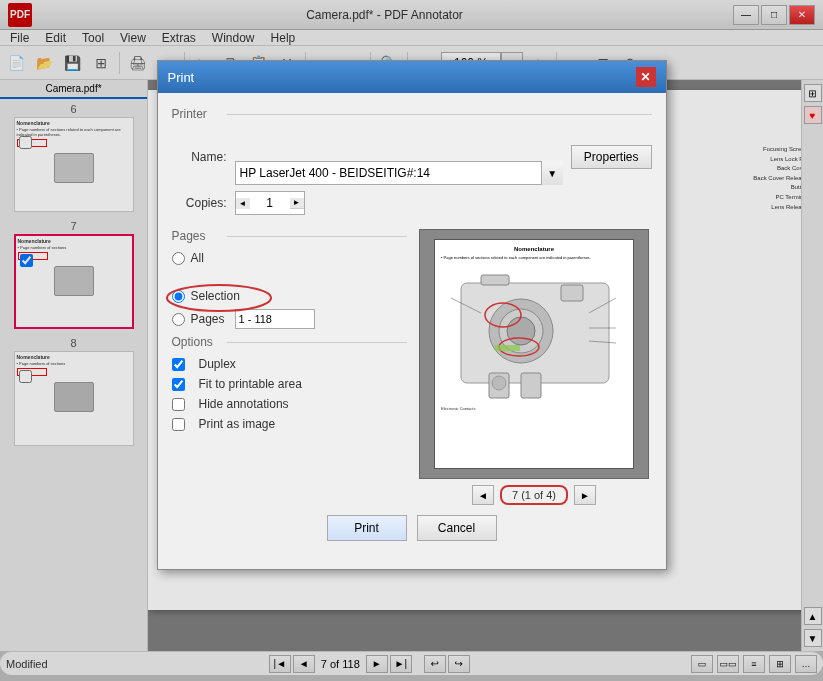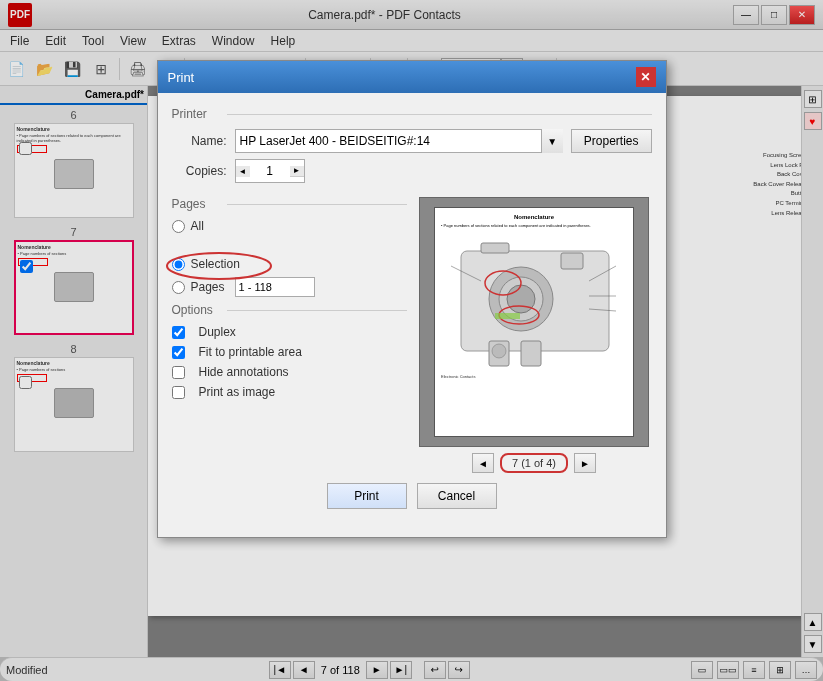--- a/index.html
+++ b/index.html
@@ -8,38 +8,38 @@
     
     .title-bar { background: linear-gradient(to bottom, #f0f0f0, #d8d8d8); height: 30px; display: flex; align-items: center; justify-content: space-between; padding: 0 8px; border-bottom: 1px solid #aaa; }
     .title-bar-text { font-size: 12px; color: #333; flex: 1; text-align: center; }
     .title-bar-buttons { display: flex; gap: 2px; }
     .title-bar-btn { width: 26px; height: 20px; border: 1px solid #aaa; background: linear-gradient(to bottom, #f5f5f5, #e0e0e0); font-size: 10px; cursor: pointer; display: flex; align-items: center; justify-content: center; }
 
     
     .app-logo { width: 24px; height: 24px; background: #cc0000; border-radius: 2px; display: flex; align-items: center; justify-content: center; color: white; font-weight: bold; font-size: 10px; margin-right: 4px; }
 
     
-    .menu-bar { background: #f0f0f0; height: 22px; display: flex; align-items: center; padding: 0 4px; border-bottom: 1px solid #ccc; gap: 4px; }
+    .menu-bar { background: #f0f0f0; height: 16px; display: flex; align-items: center; padding: 0 4px; border-bottom: 1px solid #ccc; gap: 4px; }
     .menu-item { padding: 2px 6px; font-size: 12px; cursor: pointer; color: #333; }
 
     
     .toolbar { background: #f0f0f0; height: 34px; display: flex; align-items: center; padding: 0 4px; border-bottom: 1px solid #ccc; gap: 2px; }
     .tb-btn { width: 26px; height: 26px; border: 1px solid transparent; background: transparent; cursor: pointer; display: flex; align-items: center; justify-content: center; font-size: 14px; color: #555; }
     .tb-sep { width: 1px; height: 22px; background: #ccc; margin: 0 3px; }
     .tb-zoom { display: flex; align-items: center; }
     .tb-zoom-input { width: 60px; height: 22px; border: 1px solid #aaa; text-align: center; font-size: 12px; }
     .tb-zoom-btn { width: 22px; height: 22px; border: 1px solid #aaa; background: #f0f0f0; cursor: pointer; display: flex; align-items: center; justify-content: center; font-size: 12px; }
 
     
     .main-area { display: flex; height: calc(681px - 30px - 22px - 34px - 24px); }
 
     
     .left-panel { width: 148px; background: #e8e8e8; border-right: 1px solid #ccc; overflow-y: auto; display: flex; flex-direction: column; }
     .tab-bar { display: flex; background: #d8d8d8; }
-    .tab { flex: 1; padding: 4px 2px; font-size: 11px; text-align: right; cursor: pointer; border-bottom: 2px solid transparent; font-weight: bold; }
+    .tab { flex: 1; padding: 4px 2px; font-size: 11px; text-align: center; cursor: pointer; border-bottom: 2px solid transparent; }
     .tab.active { border-bottom-color: #0066cc; background: #e8e8e8; }
     .thumb-container { padding: 4px; }
     .thumb-item { margin-bottom: 8px; position: relative; }
     .thumb-label { text-align: center; font-size: 11px; color: #555; margin-bottom: 2px; }
     .thumb-img { width: 120px; height: 95px; background: #fff; border: 1px solid #ccc; margin: 0 auto; display: block; overflow: hidden; position: relative; }
     .thumb-img.active-page { border: 2px solid #e05; }
     .thumb-checkbox { position: absolute; top: 18px; left: 4px; }
 
     
     .doc-view { flex: 1; background: #808080; overflow: auto; position: relative; }
@@ -64,21 +64,21 @@
     .dialog-close { width: 20px; height: 20px; background: #cc3333; border: none; color: white; cursor: pointer; display: flex; align-items: center; justify-content: center; font-size: 12px; font-weight: bold; }
     .dialog-body { padding: 14px; }
 
     
     .section { margin-bottom: 14px; }
     .section-title { font-size: 12px; color: #666; margin-bottom: 8px; position: relative; }
     .section-title::after { content: ''; position: absolute; left: 55px; right: 0; top: 50%; height: 1px; background: #ccc; }
     .field-row { display: flex; align-items: center; margin-bottom: 6px; gap: 8px; }
     .field-label { width: 55px; font-size: 12px; color: #333; text-align: right; }
     .printer-select { flex: 1; height: 24px; border: 1px solid #aaa; background: white; font-size: 12px; padding: 0 4px; appearance: none; }
-    .printer-select-wrapper { flex: 1; position: relative; display: flex; align-items: center; }
+    .printer-select-wrapper { flex: 1; position: relative; display: flex; align-items: center; margin-top: 32px; }
     .select-arrow { position: absolute; right: 0; height: 24px; width: 22px; border-left: 1px solid #aaa; background: linear-gradient(to bottom, #f5f5f5, #e0e0e0); display: flex; align-items: center; justify-content: center; font-size: 10px; pointer-events: none; }
     .copies-box { display: flex; align-items: center; border: 1px solid #aaa; background: white; width: 70px; }
     .copies-input { width: 40px; height: 22px; border: none; text-align: center; font-size: 12px; }
     .spin-up, .spin-down { width: 18px; height: 11px; border: none; background: #e8e8e8; cursor: pointer; display: flex; align-items: center; justify-content: center; font-size: 8px; }
     .spin-up { border-bottom: 1px solid #ccc; }
     .props-btn { padding: 2px 12px; height: 24px; border: 1px solid #aaa; background: linear-gradient(to bottom, #f5f5f5, #e0e0e0); font-size: 12px; cursor: pointer; }
     .radio-row { display: flex; align-items: center; gap: 6px; margin-bottom: 6px; }
     .radio-row input[type=radio] { margin: 0; }
     .radio-label { font-size: 12px; color: #333; }
     .check-row { display: flex; align-items: center; gap: 14px; margin-bottom: 6px; }
@@ -104,21 +104,21 @@
     .mini-red-box { border: 1px solid red; width: 30px; height: 8px; margin: 2px 0; }
     .mini-cam { width: 40px; height: 30px; background: #ccc; border: 1px solid #999; margin: 4px auto; border-radius: 2px; }
   </style>
 </head>
 <body>
 
 <div class="title-bar">
   <div style="display:flex;align-items:center;gap:6px;">
     <div class="app-logo">PDF</div>
   </div>
-  <div class="title-bar-text">Camera.pdf* - PDF Contacts</div>
+  <div class="title-bar-text">Camera.pdf* - PDF Annotator</div>
   <div class="title-bar-buttons">
     <button class="title-bar-btn">—</button>
     <button class="title-bar-btn">□</button>
     <button class="title-bar-btn" style="background: linear-gradient(to bottom, #f55, #cc2222); color:white;">✕</button>
   </div>
 </div>
 
 <div class="menu-bar">
   <span class="menu-item">File</span>
   <span class="menu-item">Edit</span>

